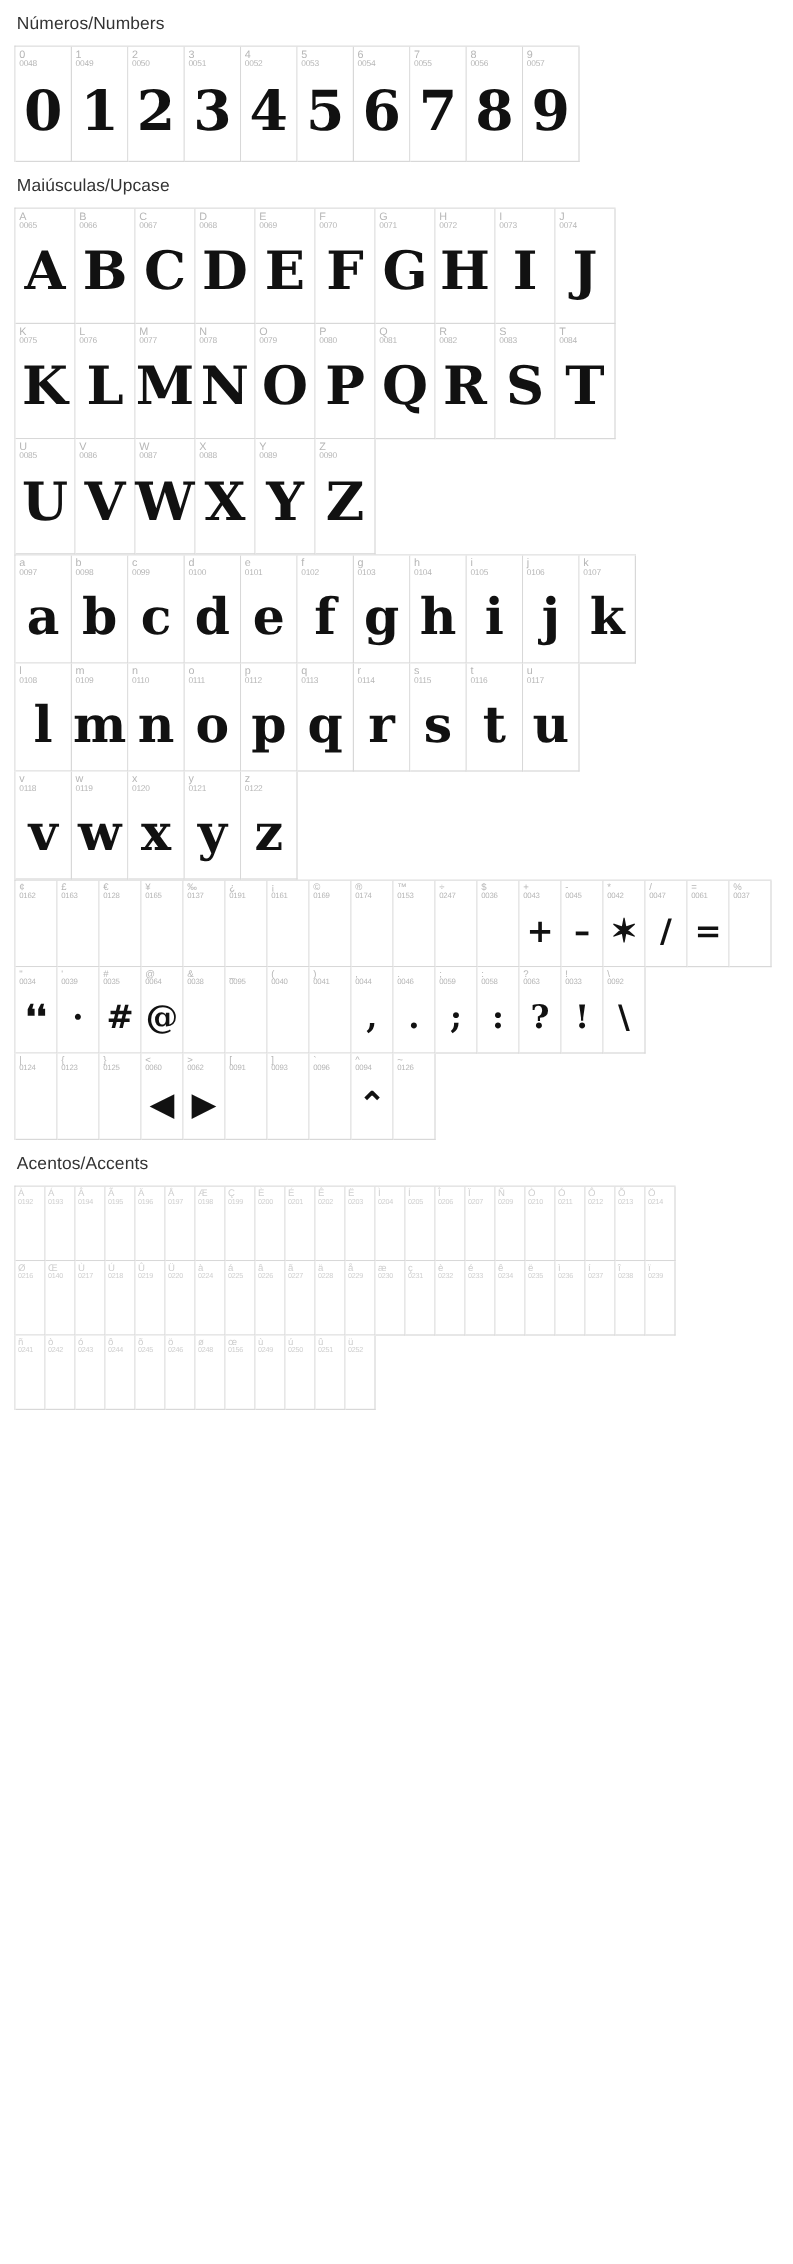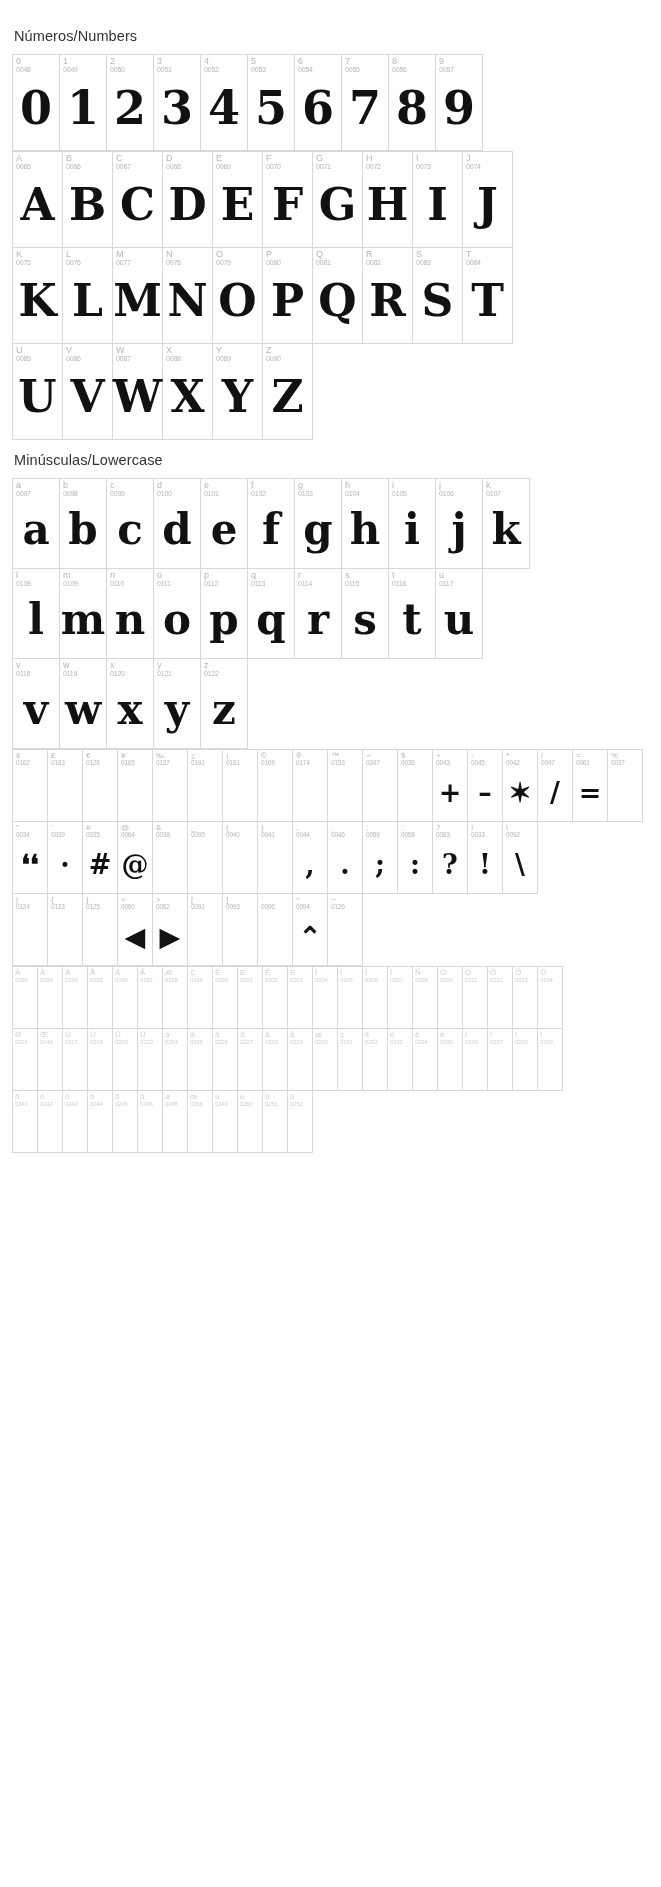--- a/index.html
+++ b/index.html
@@ -8,21 +8,21 @@
     background: #ffffff;
   }
   body {
     width: 661px;
     font-family: "Liberation Sans", sans-serif;
     color: #222;
   }
   .page {
     width: 661px;
     box-sizing: border-box;
-    padding: 16px 0 30px 0;
+    padding: 0 0 30px 0;
   }
   .section {
     margin: 0 0 0 0;
   }
   .section-title {
     font-size: 14.5px;
     color: #333;
     padding: 12px 0 10px 14px;
     font-weight: normal;
     letter-spacing: 0.1px;
@@ -176,20 +176,21 @@
               <div class="meta">
                 <span class="ch-label">9</span>
                 <span class="code">0057</span>
               </div>
               <div class="glyph">9</div>
             </div>
           </div>
         </div>
       </div>
       <div class="section grp-upper">
+        <div class="section-title">Maiúsculas/Upcase</div>
         <div class="rows">
           <div class="row">
             <div class="cell">
               <div class="meta">
                 <span class="ch-label">A</span>
                 <span class="code">0065</span>
               </div>
               <div class="glyph">A</div>
             </div>
             <div class="cell">
@@ -368,21 +369,20 @@
               <div class="meta">
                 <span class="ch-label">Z</span>
                 <span class="code">0090</span>
               </div>
               <div class="glyph">Z</div>
             </div>
           </div>
         </div>
       </div>
       <div class="section grp-lower">
-        <div class="section-title">Minúsculas/Lowercase</div>
         <div class="rows">
           <div class="row">
             <div class="cell">
               <div class="meta">
                 <span class="ch-label">a</span>
                 <span class="code">0097</span>
               </div>
               <div class="glyph">a</div>
             </div>
             <div class="cell">
@@ -872,20 +872,21 @@
               <div class="meta">
                 <span class="ch-label">~</span>
                 <span class="code">0126</span>
               </div>
               <div class="glyph"></div>
             </div>
           </div>
         </div>
       </div>
       <div class="section grp-accents">
+        <div class="section-title">Acentos/Accents</div>
         <div class="rows">
           <div class="row">
             <div class="cell">
               <div class="meta">
                 <span class="ch-label">À</span>
                 <span class="code">0192</span>
               </div>
               <div class="glyph"></div>
             </div>
             <div class="cell">

